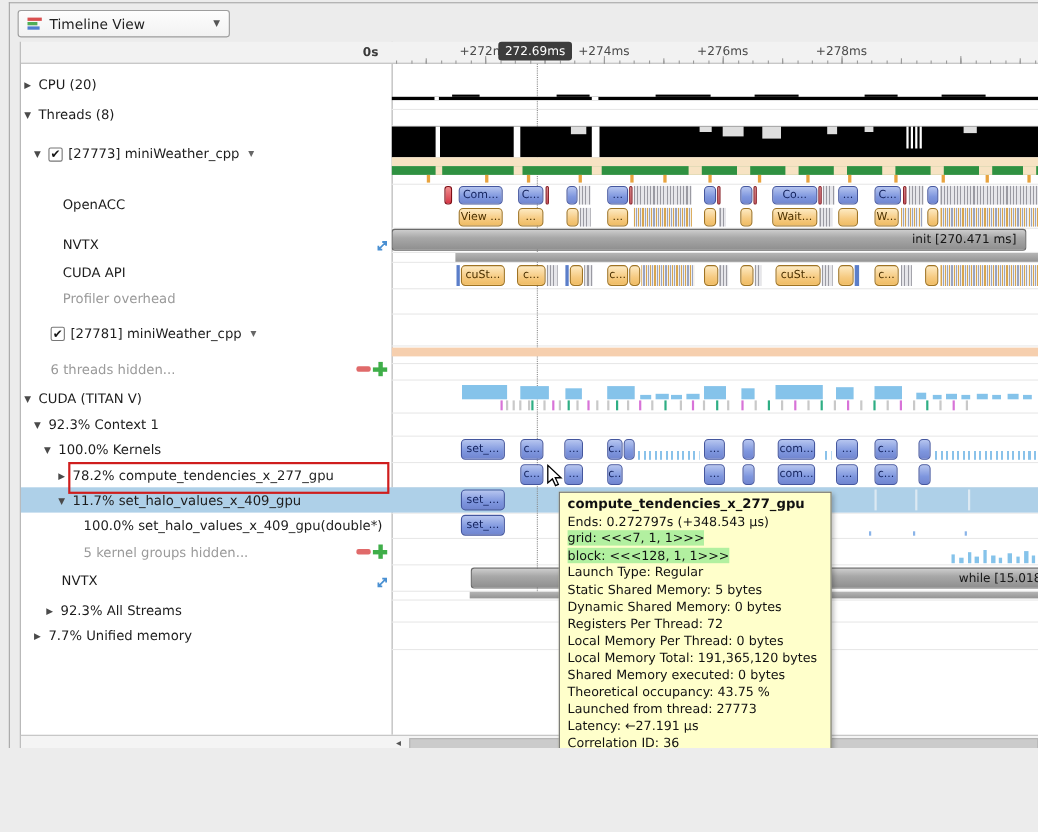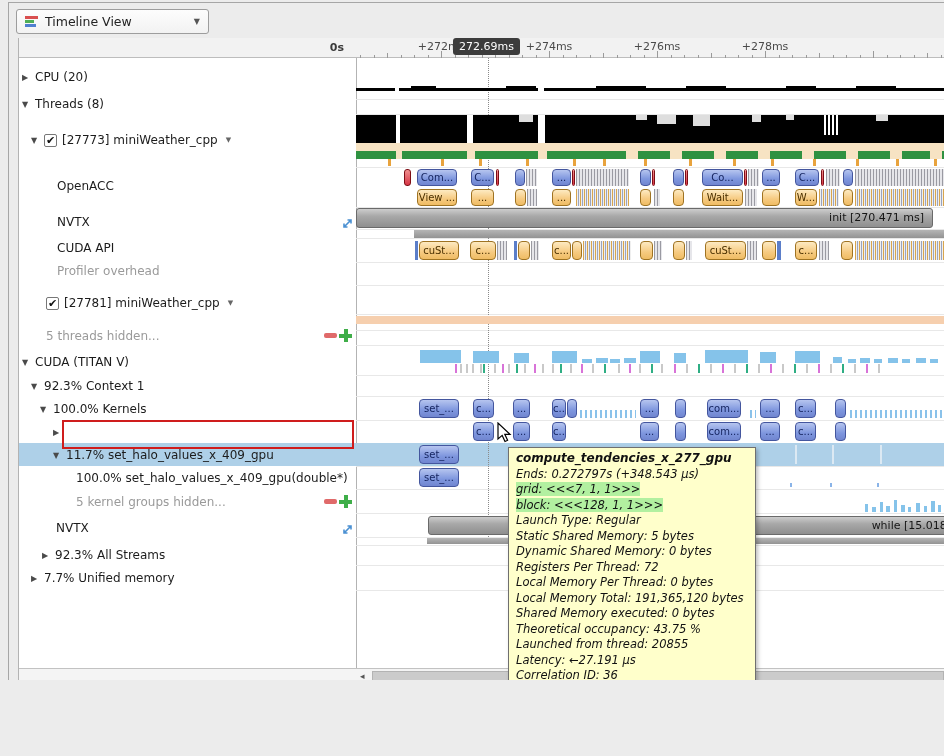--- a/index.html
+++ b/index.html
@@ -189,38 +189,39 @@
       </div>
       <div class="tree-item gray" style="left: 57px; top: 262px;">
         <span>Profiler overhead</span>
       </div>
       <div class="tree-item" style="left: 46px; top: 294px;">
         <span class="tree-check">✔</span>
         <span>[27781] miniWeather_cpp</span>
         <span class="tree-caret">▼</span>
       </div>
       <div class="tree-item gray" style="left: 46px; top: 327px;">
-        <span>5 threads hidden...</span>
+        <span>6 threads hidden...</span>
       </div>
       <div class="icon-minus" style="left: 324px; top: 333px;"></div>
       <div class="icon-plus" style="left: 339px; top: 329px;"></div>
       <div class="tree-item" style="left: 22px; top: 353px;">
         <span class="tree-arrow">▼</span>
         <span>CUDA (TITAN V)</span>
       </div>
       <div class="tree-item" style="left: 31px; top: 377px;">
         <span class="tree-arrow">▼</span>
         <span>92.3% Context 1</span>
       </div>
       <div class="tree-item" style="left: 40px; top: 400px;">
         <span class="tree-arrow">▼</span>
         <span>100.0% Kernels</span>
       </div>
       <div class="tree-item" style="left: 53px; top: 423px;">
         <span class="tree-arrow">▶</span>
+        <span>78.2% compute_tendencies_x_277_gpu</span>
       </div>
       <div class="tree-item" style="left: 53px; top: 446px;">
         <span class="tree-arrow">▼</span>
         <span>11.7% set_halo_values_x_409_gpu</span>
       </div>
       <div class="tree-item" style="left: 76px; top: 469px;">
         <span>100.0% set_halo_values_x_409_gpu(double*)</span>
       </div>
       <div class="tree-item gray" style="left: 76px; top: 493px;">
         <span>5 kernel groups hidden...</span>
@@ -465,35 +466,35 @@
       <div class="hist-bar" style="left: 530px; top: 506px; width: 4px; height: 6px;"></div>
       <div class="hist-bar" style="left: 538px; top: 500px; width: 3px; height: 12px;"></div>
       <div class="hist-bar" style="left: 545px; top: 505px; width: 4px; height: 7px;"></div>
       <div class="hist-bar" style="left: 552px; top: 507px; width: 3px; height: 5px;"></div>
       <div class="hist-bar" style="left: 560px; top: 503px; width: 4px; height: 9px;"></div>
       <div class="hist-bar" style="left: 568px; top: 506px; width: 3px; height: 6px;"></div>
       <div class="hist-bar" style="left: 575px; top: 501px; width: 4px; height: 11px;"></div>
       <div class="hist-bar" style="left: 582px; top: 505px; width: 3px; height: 7px;"></div>
     </div>
 
-  <div id="tooltip" style="left:508px;top:447px;width:232px;font-style:italic;">
+  <div id="tooltip" style="left:508px;top:447px;width:232px;">
     <div class="tt-title">compute_tendencies_x_277_gpu</div>
     <div id="tooltip-body">
         <div>Ends: 0.272797s (+348.543 µs)</div>
         <div><span class="hl">grid:  &lt;&lt;&lt;7, 1, 1&gt;&gt;&gt;</span></div>
         <div><span class="hl">block: &lt;&lt;&lt;128, 1, 1&gt;&gt;&gt;</span></div>
         <div>Launch Type: Regular</div>
         <div>Static Shared Memory: 5 bytes</div>
         <div>Dynamic Shared Memory: 0 bytes</div>
         <div>Registers Per Thread: 72</div>
         <div>Local Memory Per Thread: 0 bytes</div>
         <div>Local Memory Total: 191,365,120 bytes</div>
         <div>Shared Memory executed: 0 bytes</div>
         <div>Theoretical occupancy: 43.75 %</div>
-        <div>Launched from thread: 20855</div>
+        <div>Launched from thread: 27773</div>
         <div>Latency: ←27.191 µs</div>
         <div>Correlation ID: 36</div>
       </div>
   </div>
 
   <svg class="cursor-svg" style="left:497px;top:422px;" width="16" height="22">
     <path d="M1,1 L1,17 L5.2,13.4 L8,19.5 L10.6,18.3 L7.8,12.3 L13,12.3 Z" fill="#fff" stroke="#000" stroke-width="1.2"></path>
   </svg>
 
   <div id="hscroll" style="left:19px;top:668px;width:925px;height:16px;">

